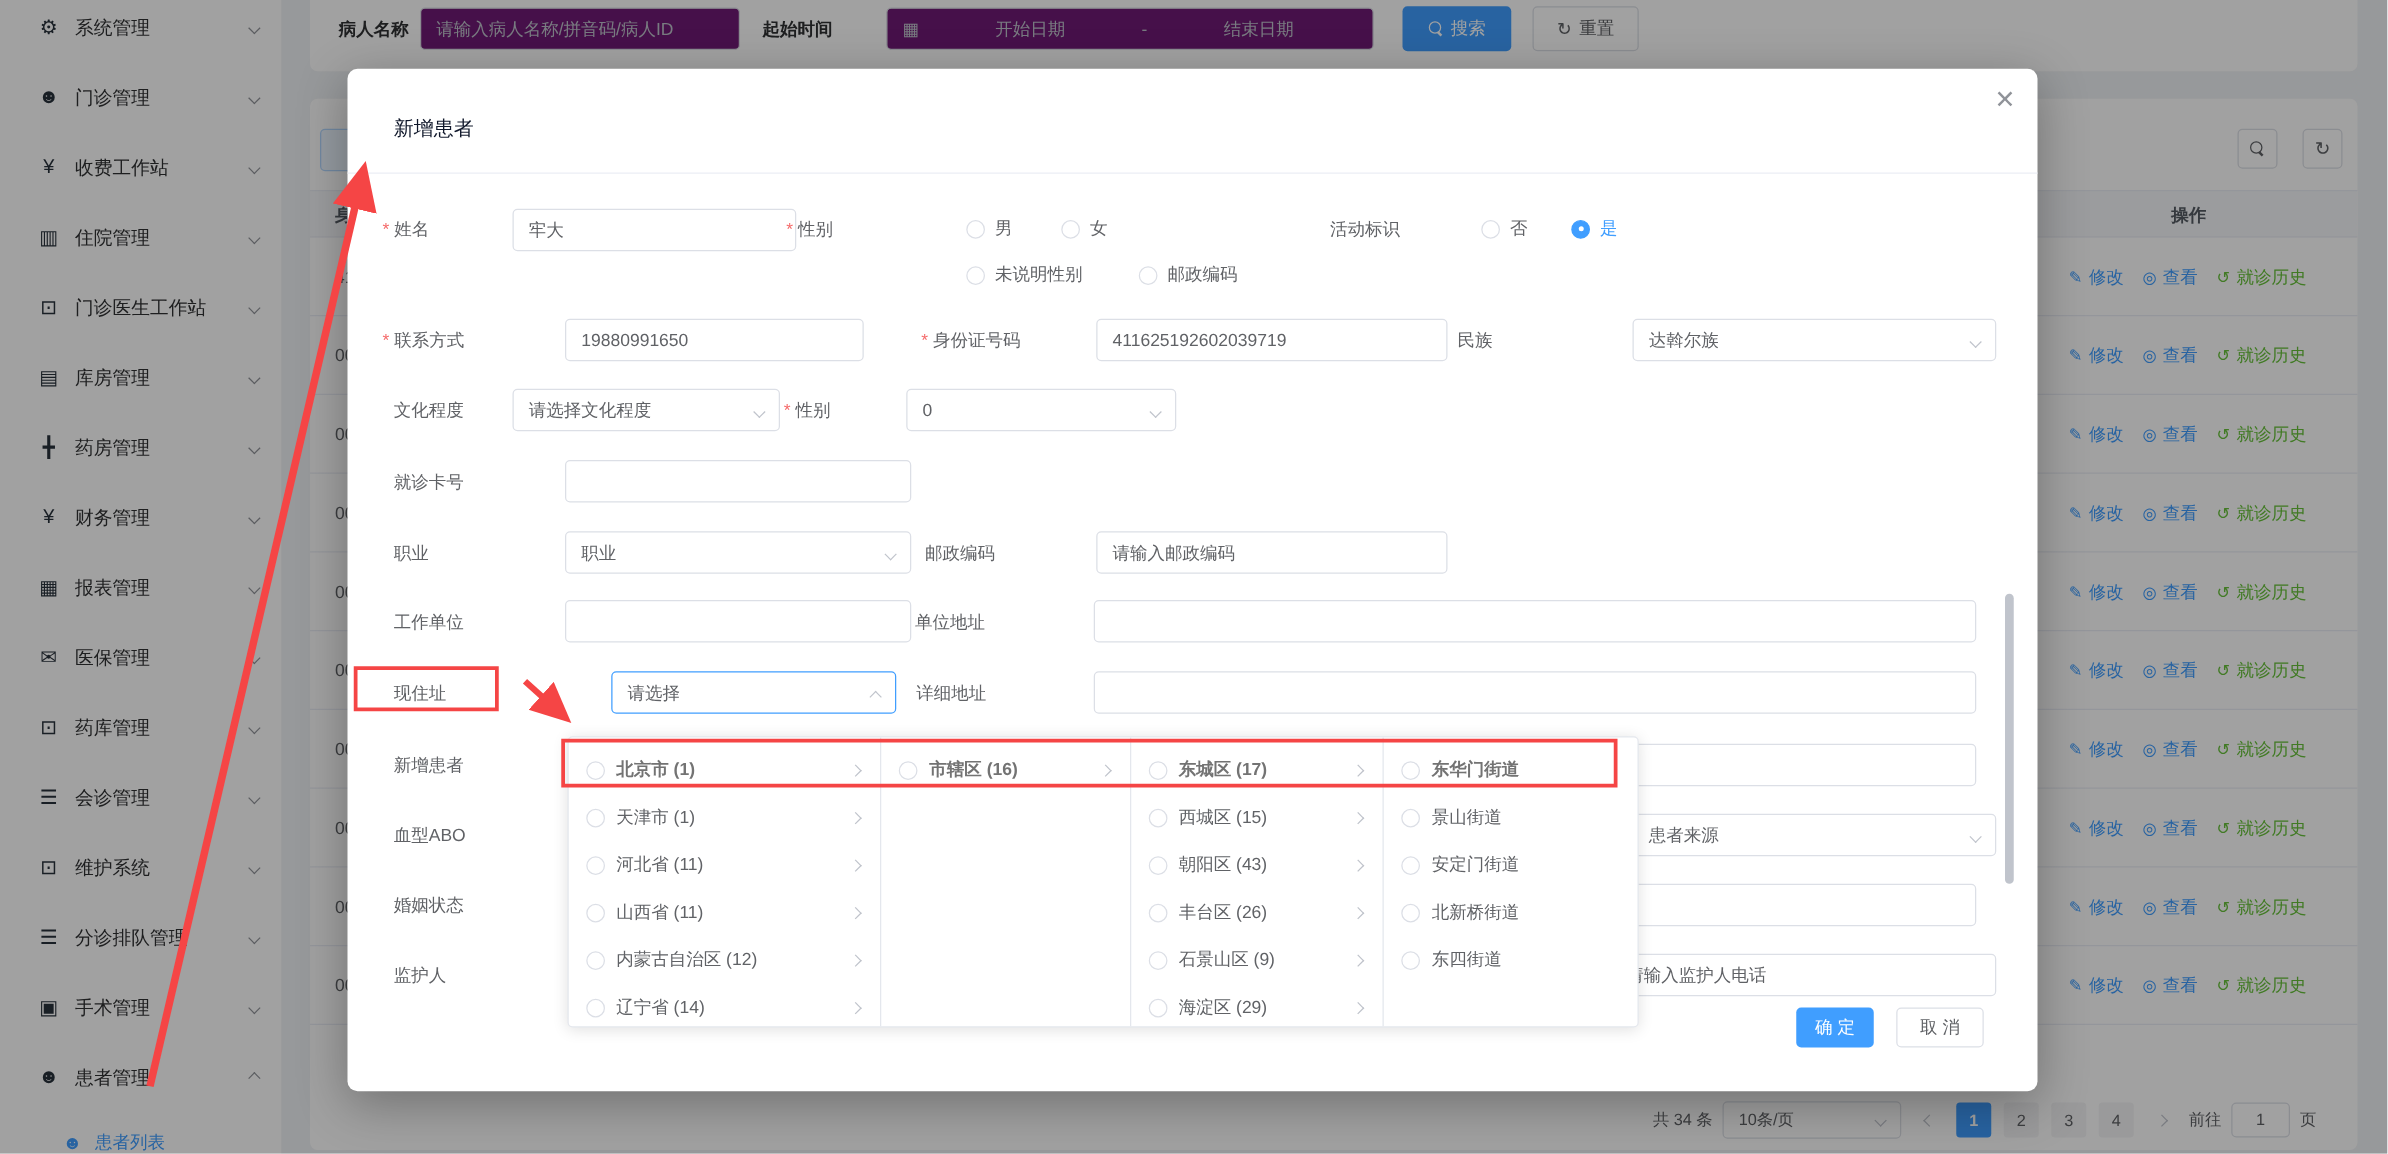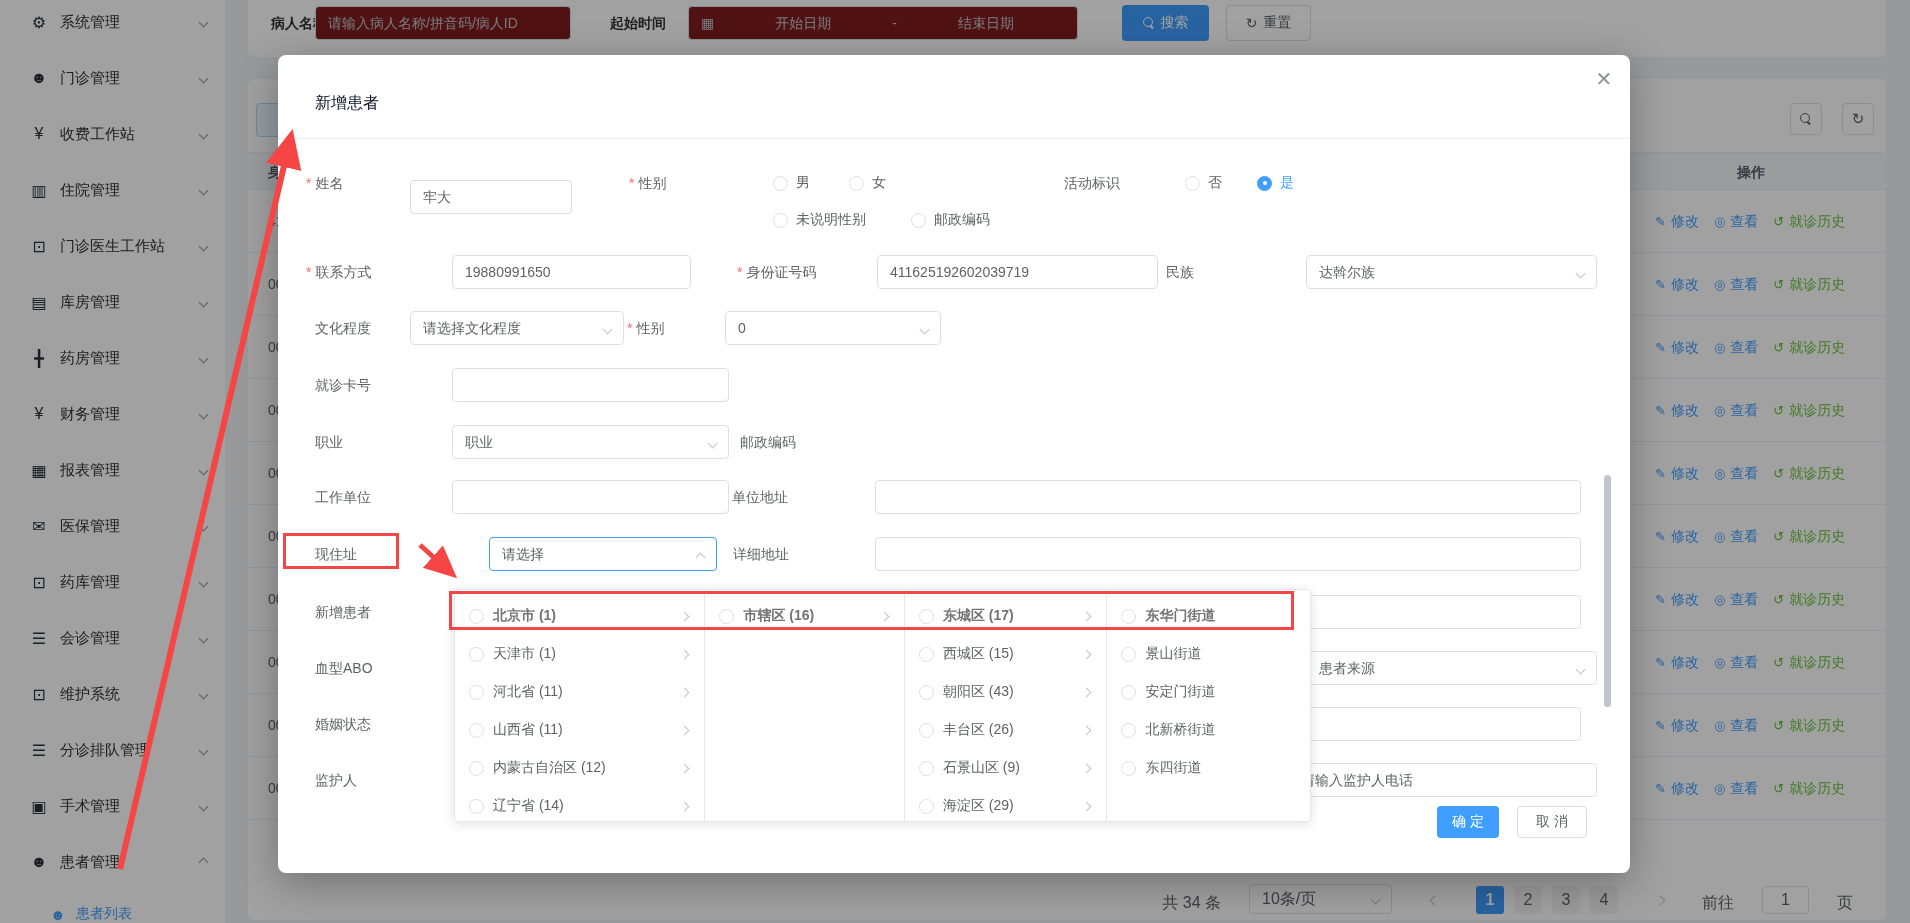--- a/index.html
+++ b/index.html
@@ -16,21 +16,21 @@
   .sb-sub .ic { width:20px; margin-right:8px; font-size:15px; color:#409EFF; text-align:center; }
 
   .chev { display:inline-block; width:7px; height:7px; border-right:1.6px solid #909399; border-bottom:1.6px solid #909399; transform:rotate(45deg); }
   .chev.up { transform:rotate(-135deg); }
   .chev.right { transform:rotate(-45deg); border-color:#bfc3cb; }
   .chev.lite { border-color:#c0c4cc; }
 
   
   .search-card { position:absolute; left:248px; top:-14px; width:1638px; height:71px; background:#fff; border-radius:6px; z-index:1; }
   .search-card .lbl { position:absolute; height:34px; line-height:34px; font-size:14px; font-weight:700; color:#303133; }
-  .fbox { position:absolute; height:34px; border:1px solid #dcdfe6; border-radius:4px; background:#7f1d1d; font-size:14px; line-height:32px; padding:0 12px; color:#606266; }
+  .fbox { position:absolute; height:34px; border:1px solid #dcdfe6; border-radius:4px; background:#701a75; font-size:14px; line-height:32px; padding:0 12px; color:#606266;margin-left:21px; }
   .ph { color:#bfc3cc; }
   .daterange { display:flex; align-items:center; gap:10px; padding:0 12px; }
   .daterange .seg { flex:1; text-align:center; color:#bfc3cc; }
   .btn { border-radius:4px; font-size:14px; height:36px; display:flex; align-items:center; justify-content:center; gap:6px; cursor:pointer; }
   .btn.primary { background:#409EFF; color:#fff; }
   .btn.plain { background:#fff; border:1px solid #dcdfe6; color:#606266; }
   .lens { position:relative; width:12px; height:12px; flex:none; }
   .lens::before { content:""; position:absolute; left:0; top:0; width:8px; height:8px; border:1.6px solid currentColor; border-radius:50%; }
   .lens::after { content:""; position:absolute; left:8px; top:8px; width:4px; height:1.6px; background:currentColor; transform:rotate(45deg); transform-origin:0 0; }
 
@@ -44,21 +44,21 @@
   .tbody { position:absolute; left:0; top:111px; width:100%; }
   .trow { position:relative; height:63px; border-bottom:1px solid #ebeef5; }
   .trow .c-id { position:absolute; left:20px; top:0; line-height:63px; font-size:14px; color:#606266; }
   .trow .c-ops { position:absolute; left:1407px; top:0; height:63px; display:flex; align-items:center; gap:15px; font-size:14px; }
   .op-link { display:flex; align-items:center; gap:5px; cursor:pointer; }
   .op-link.blue { color:#409EFF; }
   .op-link.green { color:#67C23A; }
   .op-link .oic { font-size:13px; }
 
   
-  .pagination { position:absolute; right:33px; top:799px; height:36px; display:flex; align-items:flex-end; gap:28px; font-size:16px; color:#606266; }
+  .pagination { position:absolute; right:33px; top:799px; height:36px; display:flex; align-items:center; gap:8px; font-size:13px; color:#606266; }
   .psize { position:relative; width:143px; height:30px; border:1px solid #dcdfe6; border-radius:4px; line-height:28px; padding:0 12px; cursor:pointer; }
   .psize .chev { position:absolute; right:12px; top:11px; }
   .pbtn { min-width:28px; height:28px; border-radius:3px; background:#f4f4f5; display:flex; align-items:center; justify-content:center; cursor:pointer; color:#606266; }
   .pbtn.active { background:#409EFF; color:#fff; font-weight:700; }
   .pgoto { width:47px; height:28px; border:1px solid #dcdfe6; border-radius:4px; text-align:center; line-height:26px; }
 
   
   .mask { position:absolute; inset:0; background:rgba(0,0,0,0.37); z-index:5; }
 
   
@@ -417,21 +417,21 @@
 </div>
 
 <div class="mask"></div>
 
 <div class="modal">
   <span class="m-title">新增患者</span>
   <span class="m-close">✕</span>
   <div class="m-divider"></div>
 
   <span class="flabel req" style="left:28px;top:111px">姓名</span>
-  <div class="inp" style="left:132px;top:125px;width:162px">牢大</div>
+  <div class="inp" style="left:132px;top:112px;width:227px">牢大</div>
   <span class="flabel req" style="left:351px;top:111px">性别</span>
   <div class="radio" style="left:495px;top:111px">
       <span class="rdot"></span>
       <span>男</span>
     </div>
   <div class="radio" style="left:571px;top:111px">
       <span class="rdot"></span>
       <span>女</span>
     </div>
   <div class="radio" style="left:495px;top:148px">
@@ -463,20 +463,21 @@
   <div class="inp ph" style="left:132px;top:256px;width:214px"><span>请选择文化程度</span><span class="chev lite"></span></div>
   <span class="flabel req" style="left:349px;top:256px">性别</span>
   <div class="inp" style="left:447px;top:256px;width:216px"><span>0</span><span class="chev lite"></span></div>
 
   <span class="flabel" style="left:37px;top:313px">就诊卡号</span>
   <div class="inp" style="left:174px;top:313px;width:277px"></div>
 
   <span class="flabel" style="left:37px;top:370px">职业</span>
   <div class="inp ph" style="left:174px;top:370px;width:277px"><span>职业</span><span class="chev lite"></span></div>
   <span class="flabel" style="left:462px;top:370px">邮政编码</span>
+  <div class="inp ph" style="left:599px;top:370px;width:281px">请输入邮政编码</div>
 
   <span class="flabel" style="left:37px;top:425px">工作单位</span>
   <div class="inp" style="left:174px;top:425px;width:277px"></div>
   <span class="flabel" style="left:454px;top:425px">单位地址</span>
   <div class="inp" style="left:597px;top:425px;width:706px"></div>
 
   <span class="flabel" style="left:37px;top:482px">现住址</span>
   <div class="inp ph focused" style="left:178px;top:482px;width:228px"><span>请选择</span><span class="chev lite up"></span></div>
   <span class="flabel" style="left:455px;top:482px">详细地址</span>
   <div class="inp" style="left:597px;top:482px;width:706px"></div>

